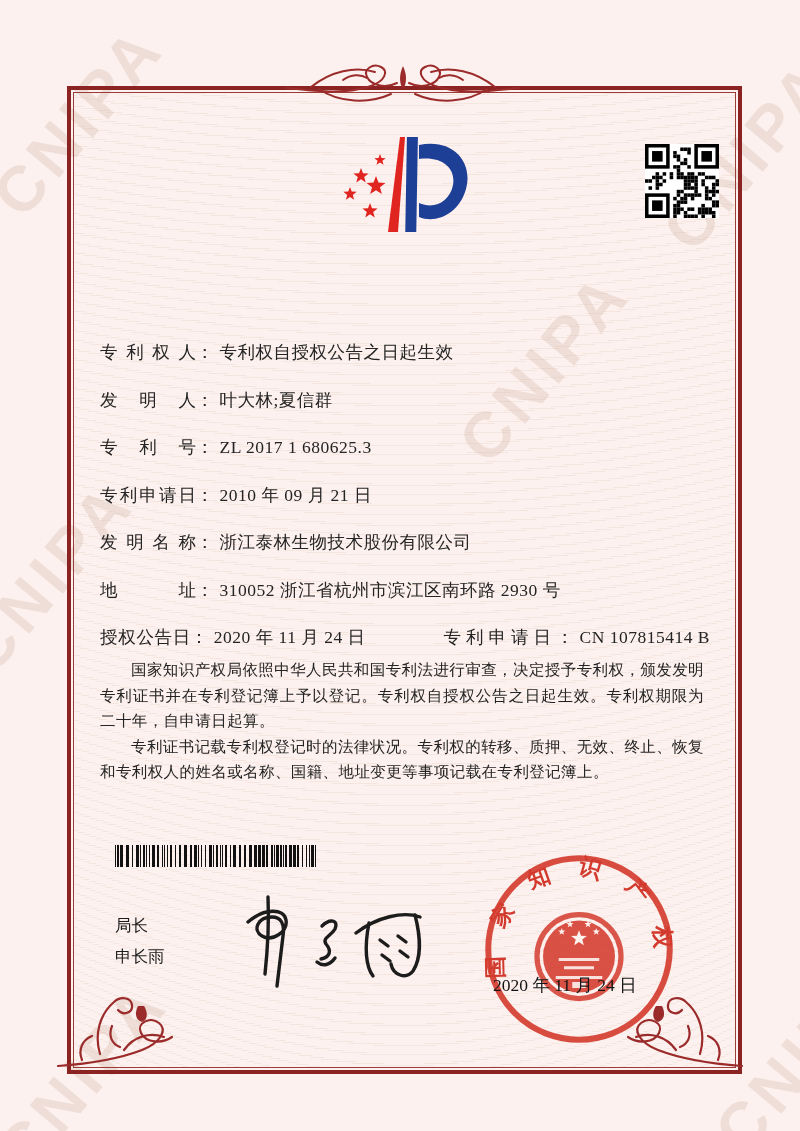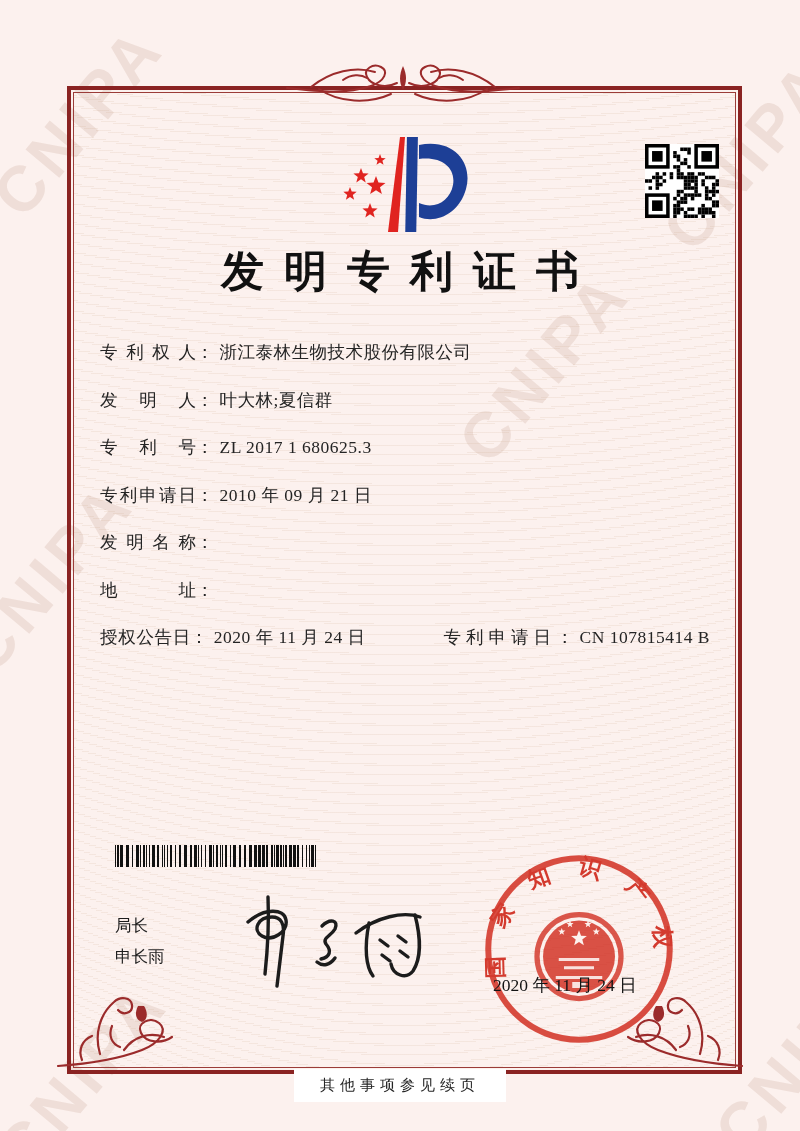--- a/index.html
+++ b/index.html
@@ -240,63 +240,68 @@
         <rect x="19" y="19" width="1" height="1" fill="#000"></rect>
         <rect x="8" y="20" width="1" height="1" fill="#000"></rect>
         <rect x="11" y="20" width="1" height="1" fill="#000"></rect>
         <rect x="12" y="20" width="1" height="1" fill="#000"></rect>
         <rect x="13" y="20" width="1" height="1" fill="#000"></rect>
         <rect x="14" y="20" width="1" height="1" fill="#000"></rect>
         <rect x="16" y="20" width="1" height="1" fill="#000"></rect>
         <rect x="19" y="20" width="1" height="1" fill="#000"></rect>
       </svg>
 
-    <div class="title">发明专利证书</div>
 
     <div class="fields">
       <div class="frow">
         <span class="flabel">专利权人</span>
           <span class="fcolon">：</span>
+        <span class="fval">专利权自授权公告之日起生效</span>
+      </div>
+      <div class="frow">
+        <span class="flabel">发明人</span>
+          <span class="fcolon">：</span>
+        <span class="fval">叶大林;夏信群</span>
+      </div>
+      <div class="frow">
+        <span class="flabel">专利号</span>
+          <span class="fcolon">：</span>
+        <span class="fval">ZL 2017 1 680625.3</span>
+      </div>
+      <div class="frow">
+        <span class="flabel">专利申请日</span>
+          <span class="fcolon">：</span>
+        <span class="fval">2010 年 09 月 21 日</span>
+      </div>
+      <div class="frow">
+        <span class="flabel">发明名称</span>
+          <span class="fcolon">：</span>
         <span class="fval">浙江泰林生物技术股份有限公司</span>
       </div>
       <div class="frow">
-        <span class="flabel">发明人</span>
-          <span class="fcolon">：</span>
-        <span class="fval">叶大林;夏信群</span>
-      </div>
-      <div class="frow">
-        <span class="flabel">专利号</span>
-          <span class="fcolon">：</span>
-        <span class="fval">ZL 2017 1 680625.3</span>
-      </div>
-      <div class="frow">
-        <span class="flabel">专利申请日</span>
-          <span class="fcolon">：</span>
-        <span class="fval">2010 年 09 月 21 日</span>
-      </div>
-      <div class="frow">
-        <span class="flabel">发明名称</span>
-          <span class="fcolon">：</span>
-      </div>
-      <div class="frow">
         <span class="flabel">地址</span>
           <span class="fcolon">：</span>
+        <span class="fval">310052 浙江省杭州市滨江区南环路 2930 号</span>
       </div>
       <div class="frow">
         <span class="flabel">授权公告日</span>
           <span class="fcolon">：</span>
         <span class="fval">2020 年 11 月 24 日</span>
         <span class="fgroup2">
           <span class="flabel2">专利申请日</span>
             <span class="fcolon">：</span>
           <span class="fval">CN 107815414 B</span>
         </span>
       </div>
     </div>
 
+    <div class="paras">
+      <p>国家知识产权局依照中华人民共和国专利法进行审查，决定授予专利权，颁发发明专利证书并在专利登记簿上予以登记。专利权自授权公告之日起生效。专利权期限为二十年，自申请日起算。</p>
+      <p>专利证书记载专利权登记时的法律状况。专利权的转移、质押、无效、终止、恢复和专利权人的姓名或名称、国籍、地址变更等事项记载在专利登记簿上。</p>
+    </div>
 
     <div class="barcode" id="barcode">
         <div style="width: 1px; background: rgb(17, 17, 17);"></div>
         <div style="width: 1px; background: transparent;"></div>
         <div style="width: 2px; background: rgb(17, 17, 17);"></div>
         <div style="width: 1px; background: transparent;"></div>
         <div style="width: 3px; background: rgb(17, 17, 17);"></div>
         <div style="width: 3px; background: transparent;"></div>
         <div style="width: 3px; background: rgb(17, 17, 17);"></div>
         <div style="width: 3px; background: transparent;"></div>
@@ -437,14 +442,13 @@
         <rect x="-27" y="2" width="54" height="4" fill="#fdf2ee" opacity="0.9"></rect>
         <rect x="-20" y="13" width="40" height="4" fill="#fdf2ee" opacity="0.9"></rect>
         <rect x="-31" y="26" width="62" height="4" fill="#fdf2ee" opacity="0.9"></rect>
         <rect x="-9" y="34" width="18" height="8" fill="#fdf2ee" opacity="0.9"></rect>
       </g>
     </svg>
     <div class="sealdate">2020 年 11 月 24 日</div>
 
   </div>
 
-  <div class="note">其他事项参见续页</div>
 </div>
 
 </body></html>

